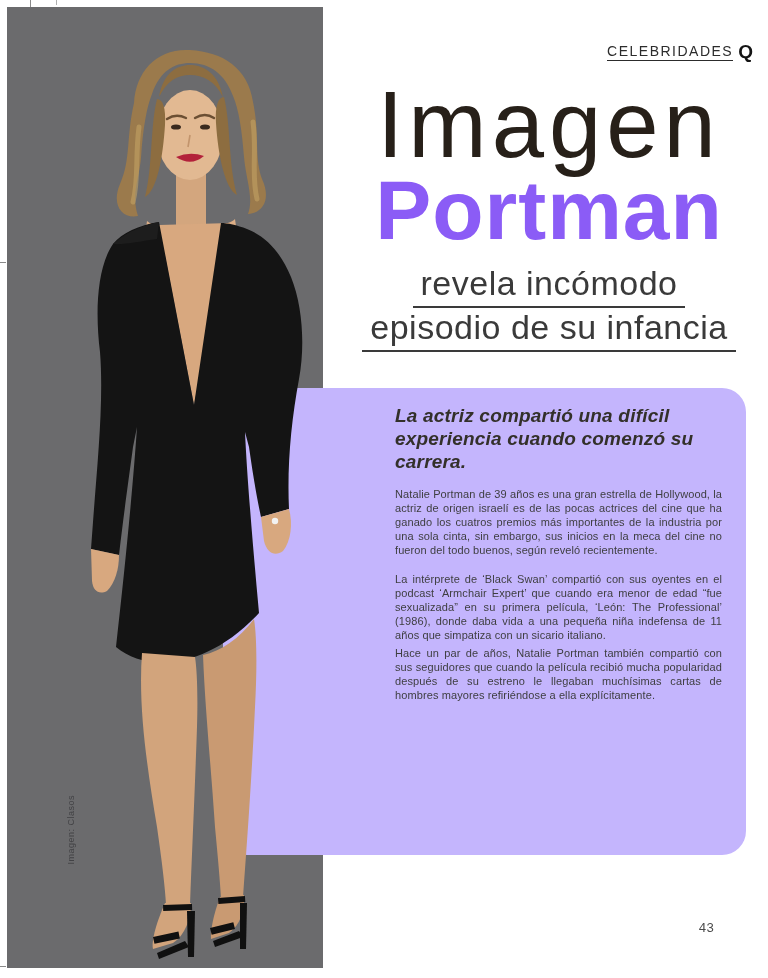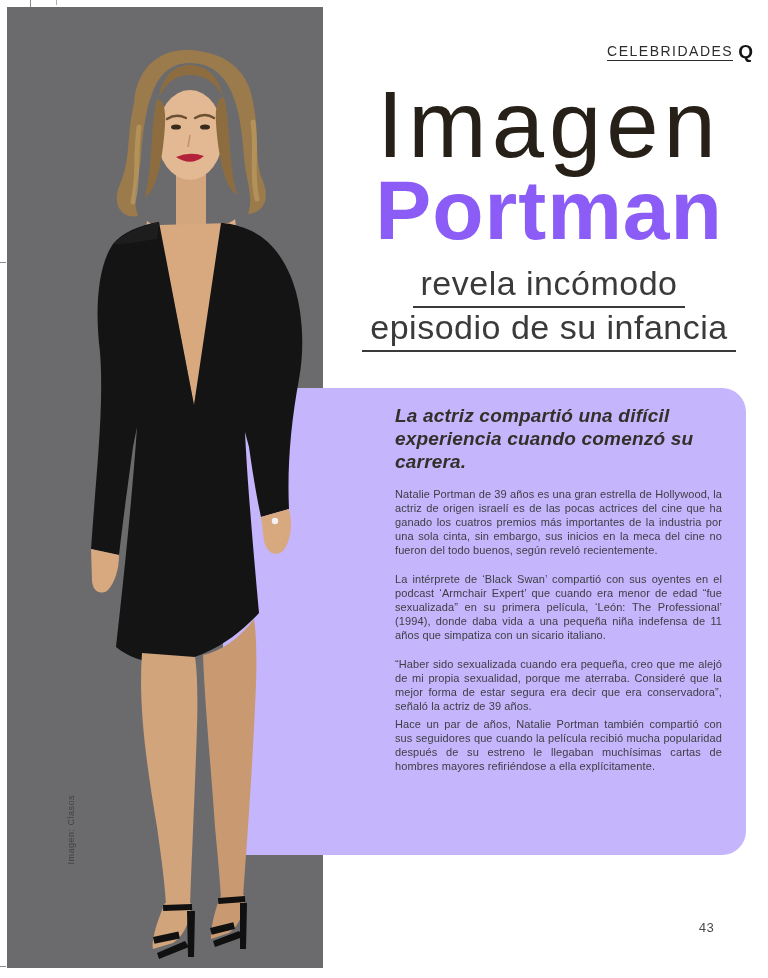--- a/index.html
+++ b/index.html
@@ -94,22 +94,21 @@
   <div class="crop-mark cm-t2"></div>
   <div class="crop-mark cm-l1"></div>
   <div class="crop-mark cm-l2"></div>
 
   <div class="photo-box"></div>
 
   <div class="yellow-panel">
     <div class="lead">La actriz compartió una difícil experiencia cuando comenzó su carrera.</div>
     <div class="body-copy">
       <p>Natalie Portman de 39 años es una gran estrella de Hollywood, la actriz de origen israelí es de las pocas actrices del cine que ha ganado los cuatros premios más importantes de la industria por una sola cinta, sin embargo, sus inicios en la meca del cine no fueron del todo buenos, según reveló recientemente.</p>
-      <p class="gap">La intérprete de ‘Black Swan’ compartió con sus oyentes en el podcast ‘Armchair Expert’ que cuando era menor de edad “fue sexualizada” en su primera película, ‘León: The Professional’ (1994), donde daba vida a una pequeña niña indefensa de 11 años que simpatiza con un sicario italiano.</p>
-      <p class="gap">“Haber sido sexualizada cuando era pequeña, creo que me alejó de mi propia sexualidad, porque me aterraba. Consideré que la mejor forma de estar segura era decir que era conservadora”, señaló la actriz de 39 años.</p>
+      <p class="gap">La intérprete de ‘Black Swan’ compartió con sus oyentes en el podcast ‘Armchair Expert’ que cuando era menor de edad “fue sexualizada” en su primera película, ‘León: The Professional’ (1986), donde daba vida a una pequeña niña indefensa de 11 años que simpatiza con un sicario italiano.</p>
       <p class="nogap">Hace un par de años, Natalie Portman también compartió con sus seguidores que cuando la película recibió mucha popularidad después de su estreno le llegaban muchísimas cartas de hombres mayores refiriéndose a ella explícitamente.</p>
     </div>
   </div>
 
   <svg class="portrait" viewBox="0 0 316 961" aria-hidden="true">
 
     <path d="M183 43 C150 41 129 64 127 96 C119 131 124 152 113 177 C104 198 115 212 131 209
              C124 188 132 172 134 151 C136 120 140 99 145 87 C153 64 167 56 183 56
              C203 56 218 67 226 89 C232 103 235 124 237 150 C239 173 247 191 241 207
              C257 206 264 191 255 172 C247 150 253 128 246 95 C241 61 216 45 183 43 Z" fill="#9b7a4c"></path>

